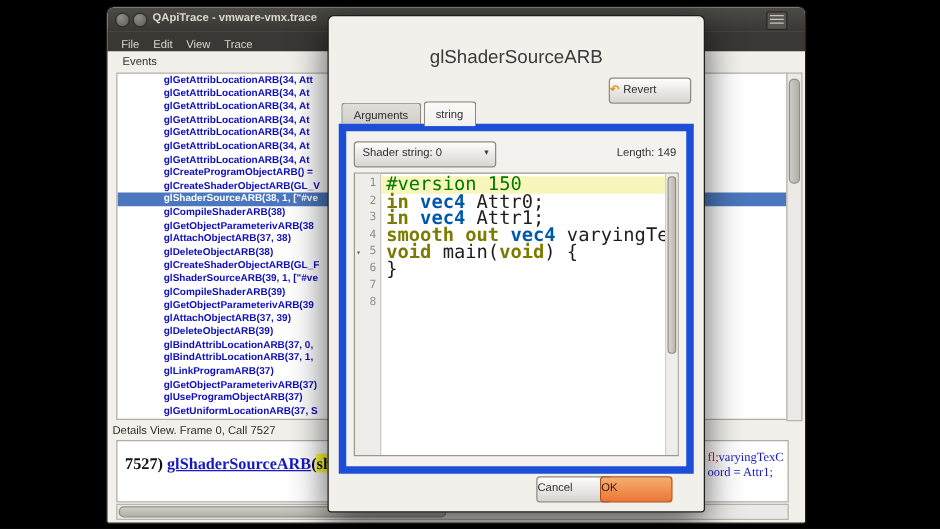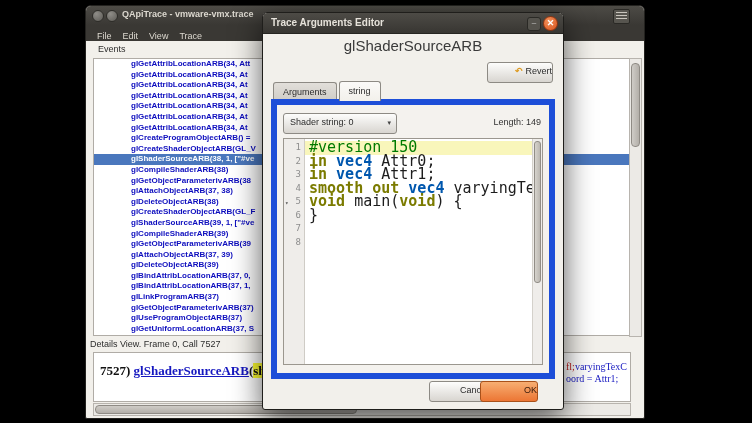--- a/index.html
+++ b/index.html
@@ -48,21 +48,21 @@
   .dlg-titlebar{position:absolute;top:0;left:0;right:0;height:20px;
     background:linear-gradient(#4d4b46,#383632);border-radius:4px 4px 0 0;border-bottom:1px solid #262521;}
   .dlg-title{position:absolute;left:8px;top:4px;font-size:10px;font-weight:bold;color:#e6e2da;}
   .dlg-min{position:absolute;right:22px;top:4px;width:12px;height:12px;border-radius:3px;background:#55534d;
     border:1px solid #2a2925;color:#ccc;font-size:8px;line-height:10px;text-align:center;}
   .dlg-close{position:absolute;right:5px;top:3px;width:13px;height:13px;border-radius:50%;
     background:radial-gradient(circle at 35% 30%,#f2905a,#d9541e);border:1px solid #8e3511;
     color:#fff;font-size:9px;line-height:12px;text-align:center;font-weight:bold;}
   .dlg-heading{position:absolute;top:24px;left:0;right:0;text-align:center;font-size:15px;color:#3a3a3a;}
   .btn{background:linear-gradient(#fdfdfc,#d8d5d0);border:1px solid #8d8a84;border-radius:3px;
-    font-size:9px;color:#2d2d2d;text-align:right;line-height:17px;cursor:default;}
+    font-size:9px;color:#2d2d2d;text-align:left;line-height:17px;cursor:default;}
   .revert-btn{position:absolute;top:49px;right:10px;width:64px;height:19px;}
   .revert-icon{color:#dd9a22;font-weight:bold;margin-right:3px;}
   .tabs{position:absolute;top:68px;left:10px;height:19px;}
   .tab{display:inline-block;height:18px;line-height:18px;padding:0 9px;font-size:9px;color:#2d2d2d;
     background:linear-gradient(#e2dfda,#cfccc6);border:1px solid #8d8a84;border-bottom:none;
     border-radius:3px 3px 0 0;margin-right:2px;vertical-align:bottom;}
   .tab.active{background:linear-gradient(#fbfaf8,#f2f0eb);height:19px;position:relative;z-index:2;}
   .pane{position:absolute;top:86px;left:8px;right:8px;bottom:30px;background:#f4f2ee;border:6px solid #1d4ed8;}
   .combo{position:absolute;top:8px;left:6px;width:106px;height:19px;padding-left:6px;text-align:left;}
   .combo-arrow{position:absolute;right:5px;top:0;font-size:7px;color:#444;line-height:17px;}
@@ -146,25 +146,20 @@
           <div><span class="c-red">fl;</span><span class="c-blue">varyingTexC</span></div>
           <div><span class="c-blue">oord = Attr1;</span></div>
         </div>
     </div>
     <div class="h-scroll">
       <div class="h-thumb"></div>
     </div>
   </div>
 
   <div class="dialog">
-    <div class="dlg-titlebar">
-      <span class="dlg-title">Trace Arguments Editor</span>
-      <span class="dlg-min">–</span>
-      <span class="dlg-close">✕</span>
-    </div>
     <div class="dlg-heading">glShaderSourceARB</div>
     <div class="btn revert-btn">
       <span class="revert-icon">↶</span><span>Revert</span>
     </div>
     <div class="tabs"><span class="tab">Arguments</span><span class="tab active">string</span></div>
     <div class="pane">
       <div class="btn combo">
         <span>Shader string: 0</span>
         <span class="combo-arrow">▾</span>
       </div>

